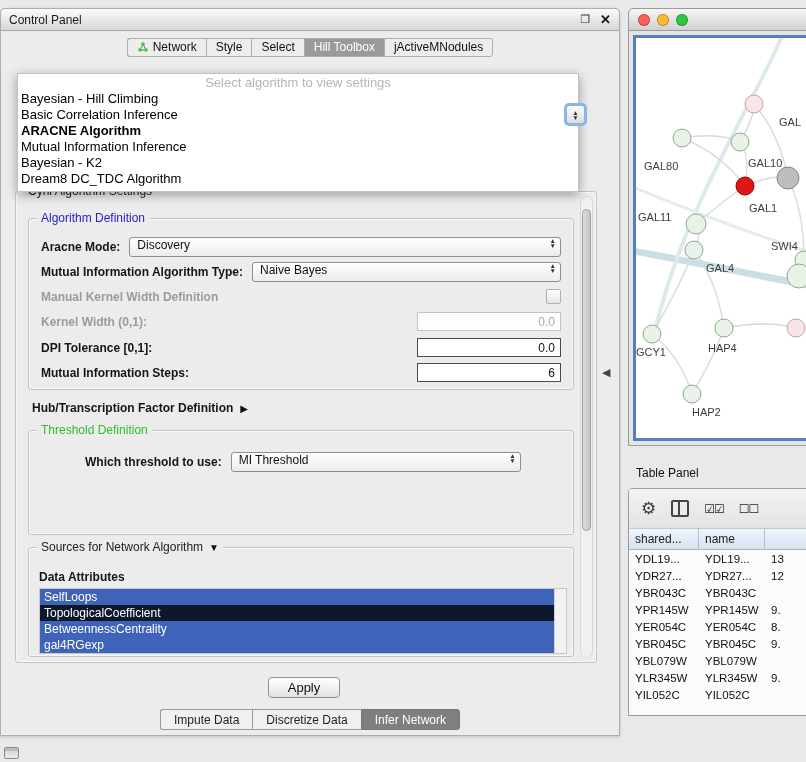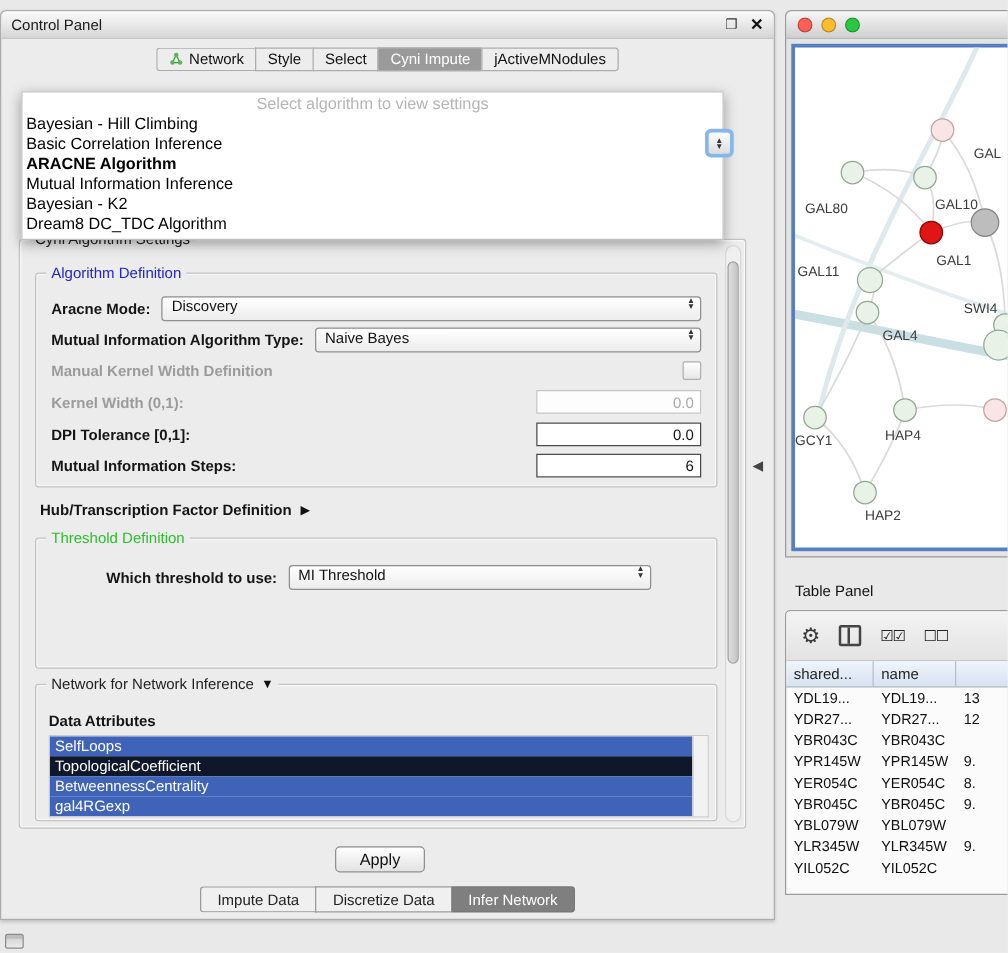--- a/index.html
+++ b/index.html
@@ -48,21 +48,21 @@
   .flabel.disabled{color:#9b9b9b}
   .spacer{flex:1}
 
   .combo{height:20px;border:1px solid #8f8f8f;border-radius:3px;background:linear-gradient(#ffffff,#ececec);
     display:flex;padding:0 4px 0 7px;font-size:12px;color:#111;box-sizing:border-box}
   .combo .combo-value{flex:1;white-space:nowrap;overflow:hidden}
   .updown{display:flex;flex-direction:column;align-items:center;font-size:6.5px;line-height:5px;color:#333;margin-left:5px}
   .combo.grow{flex:1;margin-left:9px}
   .combo.w290{width:290px;margin-left:9px}
 
-  .field{height:19px;width:132px;border:1px solid #4a4a4a;background:#fff;font-size:12px;color:#111;
+  .field{height:19px;width:144px;border:1px solid #4a4a4a;background:#fff;font-size:12px;color:#111;
     text-align:right;padding:0 5px;box-sizing:border-box;font-family:"Liberation Sans",sans-serif}
   .field.disabled{border-color:#c4c4c4;color:#a8a8a8;background:#fdfdfd}
   .checkbox{width:13px;height:13px;border:1px solid #b0b0b0;border-radius:2px;background:linear-gradient(#fff,#e6e6e6)}
 
   .hub-row{position:absolute;left:16px;top:206px;height:20px;display:flex;align-items:center;gap:7px}
   .tri{font-size:10px;color:#111}
 
   .sources-title-row{display:flex;align-items:center;gap:6px}
 
   .attr-label{position:absolute;left:10px;top:22px;font-size:12px;font-weight:bold;color:#151515}
@@ -147,21 +147,21 @@
       </svg>
       <span>Network</span>
     </div>
     <div class="tab">
         <span>Style</span>
       </div>
     <div class="tab">
         <span>Select</span>
       </div>
     <div class="tab selected">
-        <span>Cyni Impute</span>
+        <span>Hill Toolbox</span>
       </div>
     <div class="tab">
         <span>jActiveMNodules</span>
       </div>
   </div>
 
   <div class="dropdown">
     <div class="dd-prompt">Select algorithm to view settings</div>
   <div class="dd-item">Bayesian - Hill Climbing</div>
       <div class="dd-item">Basic Correlation Inference</div>
@@ -247,21 +247,21 @@
               <span>▼</span>
             </span>
         </div>
       </div>
 
     </div>
 
     <div class="inner-group" style="left:12px;top:355px;width:546px;height:110px">
       <span class="legend">
         <span class="sources-title-row">
-          <span>Network for Network Inference</span>
+          <span>Sources for Network Algorithm</span>
           <span class="tri">▼</span>
         </span>
       </span>
       <span class="attr-label">Data Attributes</span>
       <div class="attr-list">
         <div class="attr-rows">
             <div class="attr-item" style="background: rgb(62, 99, 184);">SelfLoops</div>
             <div class="attr-item" style="background: #0f172a;">TopologicalCoefficient</div>
             <div class="attr-item" style="background: rgb(62, 99, 184);">BetweennessCentrality</div>
             <div class="attr-item" style="background: rgb(62, 99, 184);">gal4RGexp</div>

